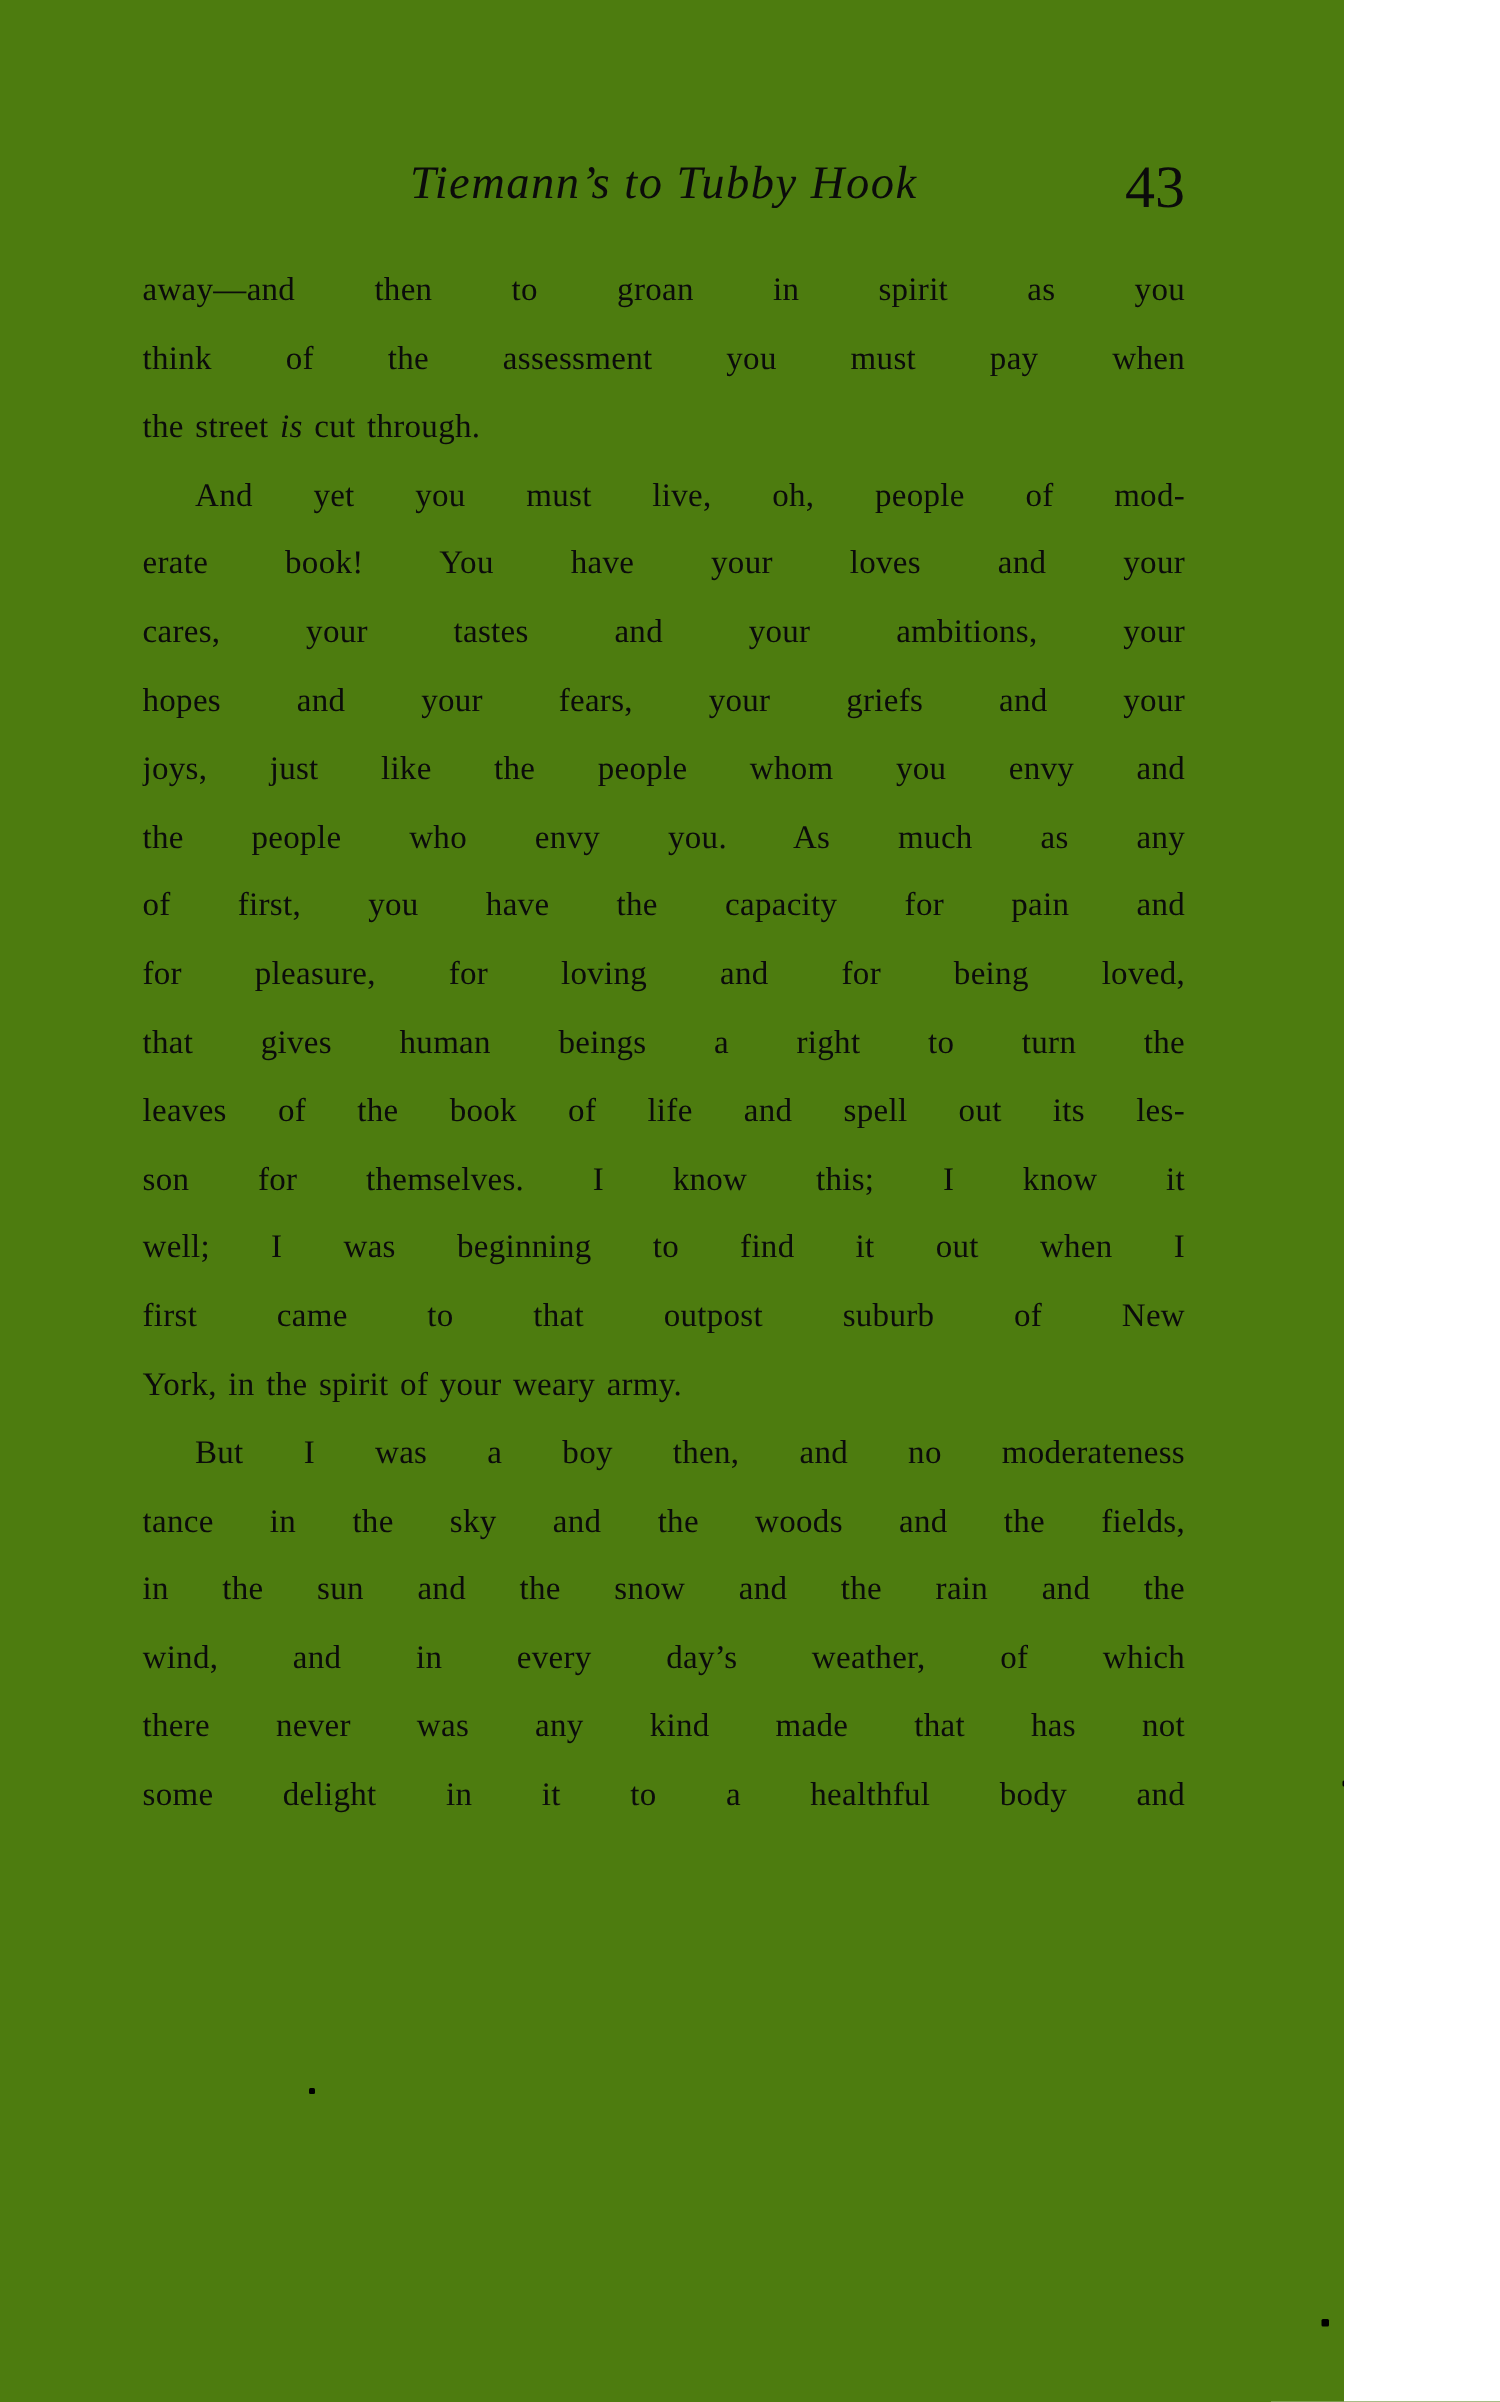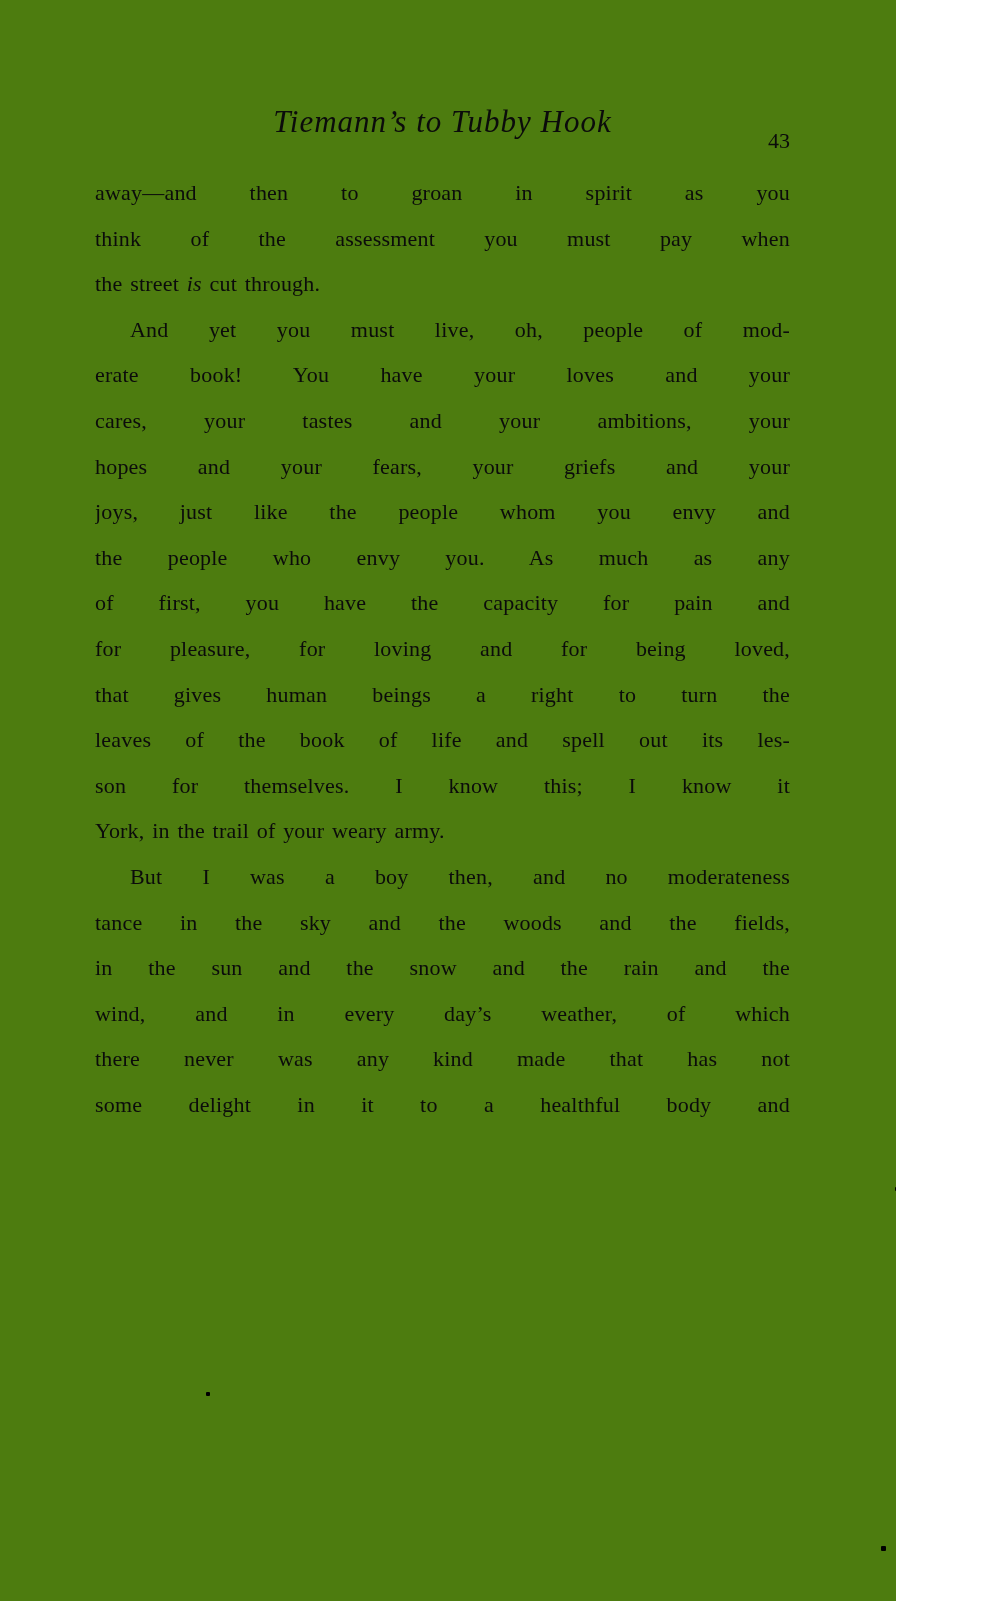--- a/index.html
+++ b/index.html
@@ -23,22 +23,22 @@
   .running-title {
     position: absolute; left: 0; right: 0;
     text-align: center;
     font-style: italic;
     font-size: 31px;
     line-height: 44px;
     letter-spacing: 1px;
     white-space: nowrap;
   }
   .page-number {
-    position: absolute; right: 0; top: 19px;
-    font-size: 22px;
+    position: absolute; right: 0; top: 3px;
+    font-size: 40px;
     line-height: 44px;
   }
   .body-text {
     position: absolute;
     left: 95px; top: 170px;
     width: 695px;
   }
   .line {
     font-size: 22px;
     line-height: 45.6px;
@@ -74,21 +74,23 @@
       <div class="line j"><span>erate book!  You have your loves and your</span></div>
       <div class="line j"><span>cares, your tastes and your ambitions, your</span></div>
       <div class="line j"><span>hopes and your fears, your griefs and your</span></div>
       <div class="line j"><span>joys, just like the people whom you envy and</span></div>
       <div class="line j"><span>the people who envy you.  As much as any</span></div>
       <div class="line j"><span>of first, you have the capacity for pain and</span></div>
       <div class="line j"><span>for pleasure, for loving and for being loved,</span></div>
       <div class="line j"><span>that gives human beings a right to turn the</span></div>
       <div class="line j"><span>leaves of the book of life and spell out its les-</span></div>
       <div class="line j"><span>son for themselves.  I know this; I know it</span></div>
-      <div class="line"><span>York, in the trail of your weary army.</span></div>
+      <div class="line j"><span>well; I was beginning to find it out when I</span></div>
+      <div class="line j"><span>first came to that outpost suburb of New</span></div>
+      <div class="line"><span>York, in the spirit of your weary army.</span></div>
       <div class="line j indent"><span>But I was a boy then, and no moderateness</span></div>
       <div class="line j"><span>tance in the sky and the woods and the fields,</span></div>
       <div class="line j"><span>in the sun and the snow and the rain and the</span></div>
       <div class="line j"><span>wind, and in every day’s weather, of which</span></div>
       <div class="line j"><span>there never was any kind made that has not</span></div>
       <div class="line j"><span>some delight in it to a healthful body and</span></div>
     </div>
 
   <div id="specks">
       <div class="speck" style="left: 911px; top: 64px; width: 3px; height: 7px;"></div>

